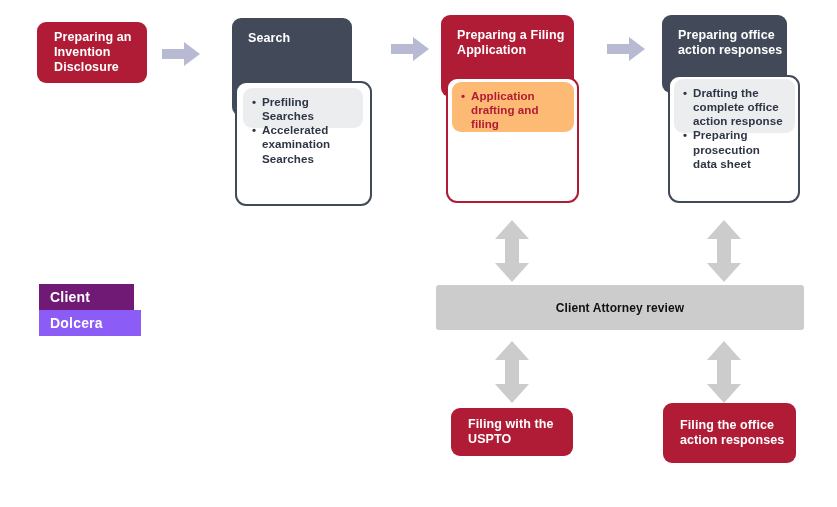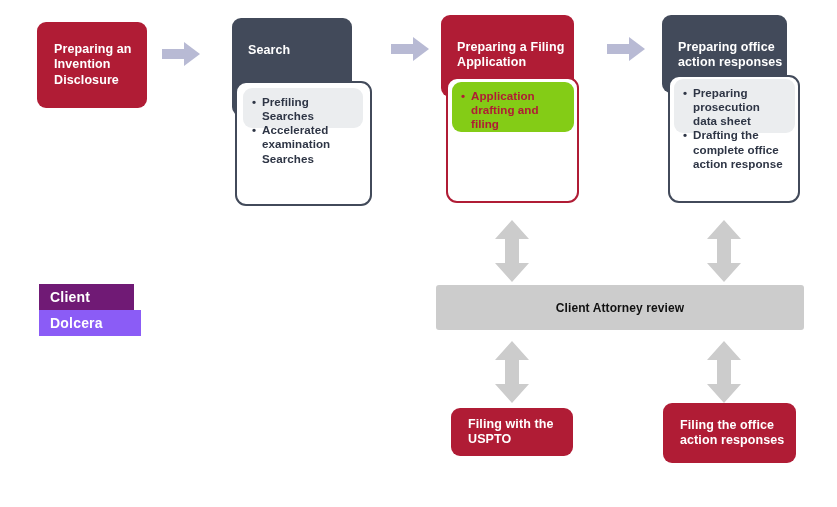--- a/index.html
+++ b/index.html
@@ -49,21 +49,20 @@
   .stage .header-title {
     position: absolute;
     left: 16px;
     top: 13px;
     right: 10px;
     color: #ffffff;
     font-size: 12.5px;
     font-weight: bold;
     line-height: 1.22;
     letter-spacing: 0.1px;
-    margin-top: 12px;
   }
   .stage .body-card {
     position: absolute;
     background: #ffffff;
     border-radius: 11px;
     box-sizing: border-box;
   }
   .stage .bullet-panel {
     position: absolute;
     border-radius: 9px;
@@ -92,21 +91,21 @@
 
   
   .stage.dark .header-card { background: #424a5a; }
   .stage.dark .body-card { border: 2px solid #424a5a; }
   .stage.dark .bullet-panel { background: #ebedef; }
   .stage.dark ul.bullets li { color: #2e3545; }
 
   
   .stage.red .header-card { background: #b01c35; }
   .stage.red .body-card { border: 2px solid #b01c35; }
-  .stage.red .bullet-panel { background: #84cc16; }
+  .stage.red .bullet-panel { background: #fdba74; }
   .stage.red ul.bullets li { color: #b01c35; }
 
   
   .review-bar {
     position: absolute;
     background: #cccccc;
     border-radius: 3px;
     display: flex;
     align-items: center;
     justify-content: center;
@@ -139,21 +138,21 @@
 
   
   .arrow-right { position: absolute; }
   .arrow-updown { position: absolute; }
 </style>
 </head>
 <body>
 
 <div id="canvas">
 
-  <div class="solid-box" style="left:37px; top:22px; width:110px; height:86px;">
+  <div class="solid-box" style="left:37px; top:22px; width:110px; height:61px;">
     <div class="box-text">Preparing an Invention Disclosure</div>
   </div>
 
   <div class="arrow-right" style="left:160px; top:40px; width:42px; height:28px;">
     <svg width="42" height="28" viewBox="0 0 42 28" aria-hidden="true">
       <path d="M2 9 L24 9 L24 2 L40 14 L24 26 L24 19 L2 19 Z" fill="#b8bad4"></path>
     </svg>
   </div>
 
   <div class="stage dark" style="left:232px; top:18px; width:140px; height:188px;">
@@ -190,22 +189,22 @@
       <path d="M2 9 L24 9 L24 2 L40 14 L24 26 L24 19 L2 19 Z" fill="#b8bad4"></path>
     </svg>
   </div>
 
   <div class="stage dark" style="left:662px; top:15px; width:138px; height:188px;">
     <div class="header-card" style="width:125px; height:78px;"></div>
     <div class="header-title">Preparing office action responses</div>
     <div class="body-card" style="left:6px; top:60px; width:132px; height:128px;"></div>
     <div class="bullet-panel" style="left:12px; top:64px; width:121px; height:54px;">
       <ul class="bullets">
+        <li>Drafting the complete office action response</li>
         <li>Preparing prosecution data sheet</li>
-        <li>Drafting the complete office action response</li>
       </ul>
     </div>
   </div>
 
   <div class="arrow-updown" style="left:493px; top:219px; width:38px; height:64px;">
     <svg width="38" height="64" viewBox="0 0 38 64" aria-hidden="true">
       <path d="M19 1 L36 20 L26 20 L26 44 L36 44 L19 63 L2 44 L12 44 L12 20 L2 20 Z" fill="#cccccc"></path>
     </svg>
   </div>
   <div class="arrow-updown" style="left:705px; top:219px; width:38px; height:64px;">

